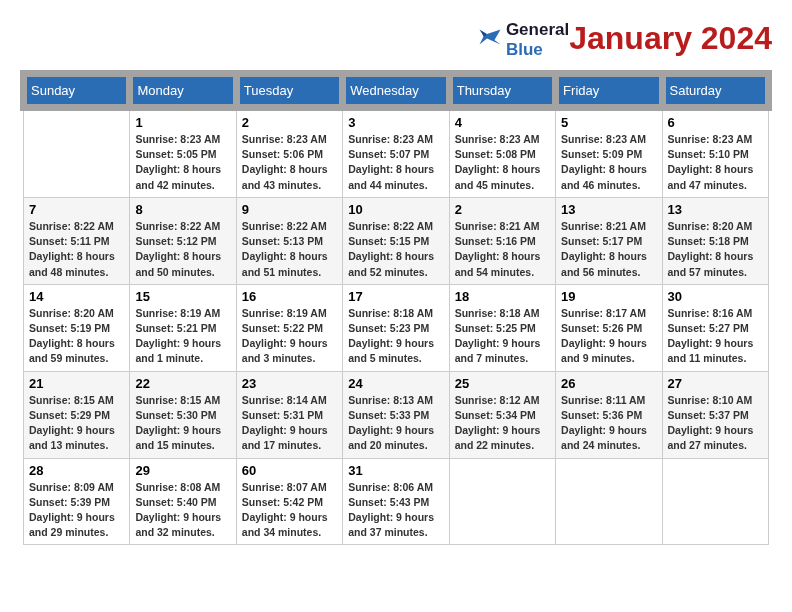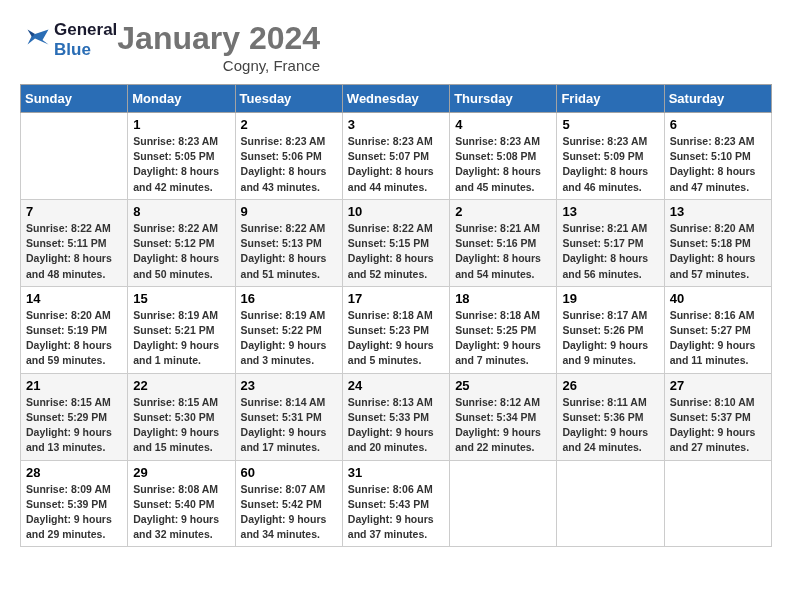--- a/index.html
+++ b/index.html
@@ -5,58 +5,58 @@
     * { margin: 0; padding: 0; box-sizing: border-box; }
     body {
       font-family: Arial, sans-serif;
       background: #fff;
       width: 792px;
       min-height: 612px;
       padding: 20px;
     }
     .header {
       display: flex;
-      justify-content: flex-start;
+      justify-content: flex-end;
       align-items: flex-start;
       margin-bottom: 10px;
     }
     .logo {
       display: flex;
       align-items: center;
       gap: 4px;
     }
     .logo-bird {
       width: 30px;
       height: 24px;
     }
     .title-block {
       text-align: right;
     }
     .month-title {
       font-size: 32px;
       font-weight: bold;
-      color: #737373;
+      color: #b91c1c;
     }
     .location {
       font-size: 15px;
       color: #444;
     }
     .calendar {
       width: 100%;
       border-collapse: collapse;
       font-size: 11px;
     }
     .calendar th {
       background: #2a6db5;
       color: #fff;
       padding: 6px 4px;
       text-align: left;
       font-size: 13px;
-      font-weight: bold;
-      border: 1px solid #a3a3a3;
+      font-weight: normal;
+      border: 7px solid #a3a3a3;
     }
     .calendar td {
       border: 1px solid #ccc;
       padding: 4px 5px;
       vertical-align: top;
       width: calc(100% / 7);
       min-height: 80px;
       background: #fff;
     }
     .calendar tr:nth-child(even) td {
@@ -87,21 +87,20 @@
       <polygon points="20,8 38,2 30,16 38,22 20,14 10,22 16,10" fill="#2a6db5"></polygon>
       <polygon points="20,8 10,2 16,12" fill="#1a4a8a"></polygon>
     </svg>
     <div>
       <div style="font-size:17px; font-weight:bold; color:#1a1a2e;">General</div>
       <div style="font-size:17px; font-weight:bold; color:#2a6db5;">Blue</div>
     </div>
   </div>
   <div class="title-block">
     <div class="month-title">January 2024</div>
-    <div class="location">Cogny, France</div>
   </div>
 </div>
 
 <table class="calendar">
   <thead>
     <tr>
     <th>Sunday</th>
         <th>Monday</th>
         <th>Tuesday</th>
         <th>Wednesday</th>
@@ -187,21 +186,21 @@
         </td>
         <td>
           <span class="day-num">18</span>
           <div class="day-info">Sunrise: 8:18 AM<br>Sunset: 5:25 PM<br>Daylight: 9 hours<br>and 7 minutes.</div>
         </td>
         <td>
           <span class="day-num">19</span>
           <div class="day-info">Sunrise: 8:17 AM<br>Sunset: 5:26 PM<br>Daylight: 9 hours<br>and 9 minutes.</div>
         </td>
         <td>
-          <span class="day-num">40</span>
+          <span class="day-num">30</span>
           <div class="day-info">Sunrise: 8:16 AM<br>Sunset: 5:27 PM<br>Daylight: 9 hours<br>and 11 minutes.</div>
         </td>
       </tr>
       <tr>
         <td>
           <span class="day-num">21</span>
           <div class="day-info">Sunrise: 8:15 AM<br>Sunset: 5:29 PM<br>Daylight: 9 hours<br>and 13 minutes.</div>
         </td>
         <td>
           <span class="day-num">22</span>

